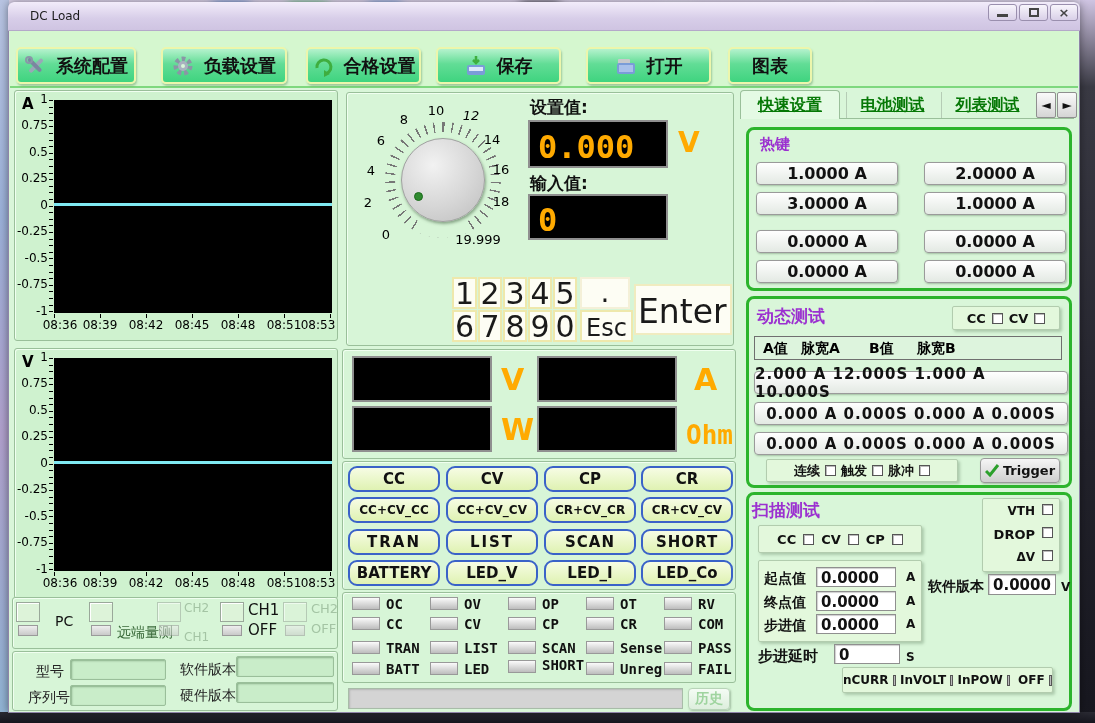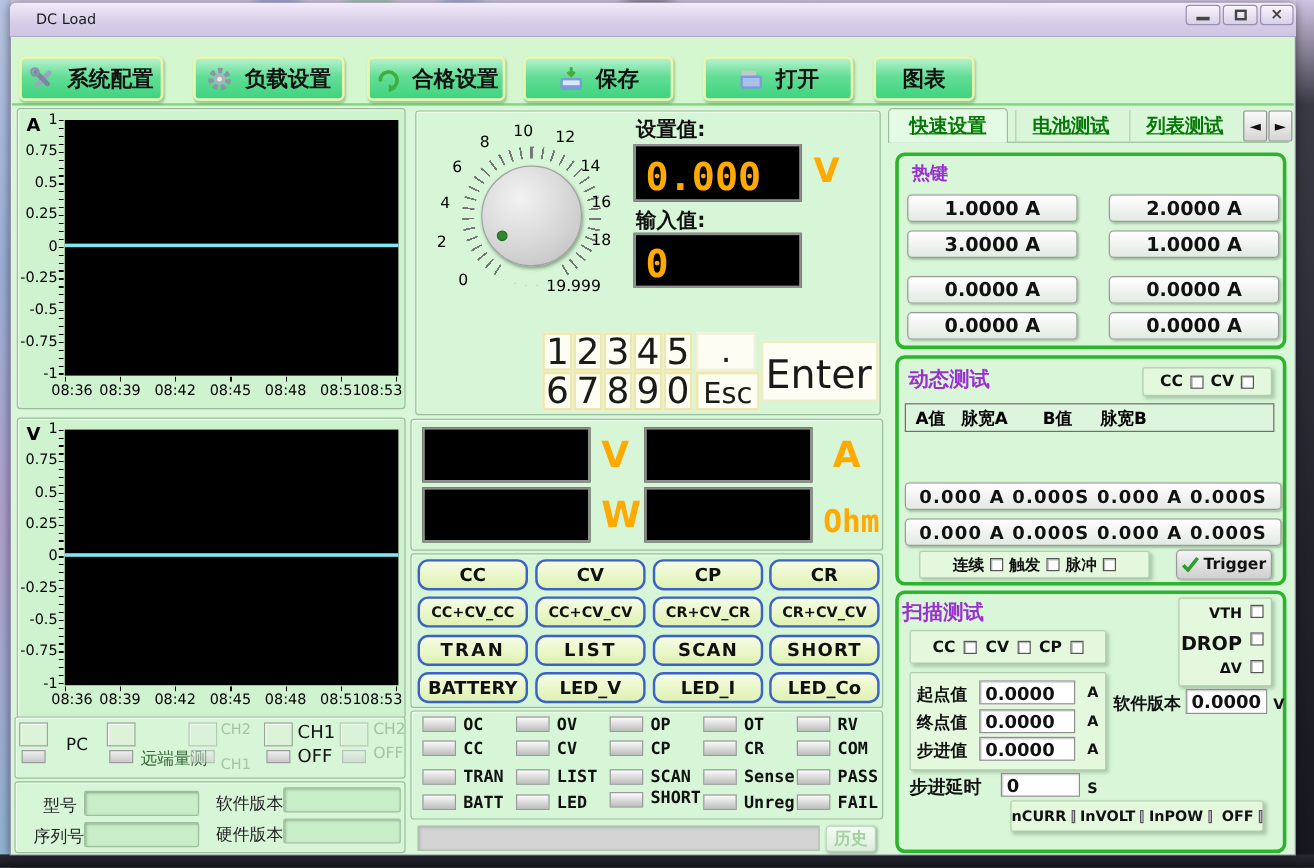--- a/index.html
+++ b/index.html
@@ -183,21 +183,21 @@
   <div class="abs" style="left:385px;top:122px;width:116px;height:116px;border-radius:50%;background:conic-gradient(from 152deg,#d7f5d7 0deg 58deg,transparent 58deg);"></div>
   <div class="abs" style="left:395px;top:132px;width:96px;height:96px;border-radius:50%;background:#d7f5d7;"></div>
   <div class="abs" style="left:401px;top:138px;width:84px;height:84px;border-radius:50%;background:radial-gradient(circle at 38% 32%,#f2f2f2,#d6d6d6 55%,#bdbdbd);border:1px solid #a0a0a0;box-shadow:1px 2px 3px rgba(60,90,60,.5);"></div>
   <div class="abs" style="left:414px;top:192px;width:9px;height:9px;border-radius:50%;background:#2f8a2f;border:1px solid #1c6a1c;"></div>
   <div class="abs" style="left:386px;top:234px;transform:translate(-50%,-50%);font-size:13px;">0</div>
   <div class="abs" style="left:368px;top:202px;transform:translate(-50%,-50%);font-size:13px;">2</div>
   <div class="abs" style="left:371px;top:170px;transform:translate(-50%,-50%);font-size:13px;">4</div>
   <div class="abs" style="left:381px;top:140px;transform:translate(-50%,-50%);font-size:13px;">6</div>
   <div class="abs" style="left:404px;top:119px;transform:translate(-50%,-50%);font-size:13px;">8</div>
   <div class="abs" style="left:436px;top:110px;transform:translate(-50%,-50%);font-size:13px;">10</div>
-  <div class="abs" style="left:471px;top:115px;transform:translate(-50%,-50%);font-size:13px;">12</div>
+  <div class="abs" style="left:471px;top:115px;transform:translate(-50%,-50%);font-size:13px;font-style:italic;">12</div>
   <div class="abs" style="left:492px;top:139px;transform:translate(-50%,-50%);font-size:13px;">14</div>
   <div class="abs" style="left:501px;top:169px;transform:translate(-50%,-50%);font-size:13px;">16</div>
   <div class="abs" style="left:501px;top:201px;transform:translate(-50%,-50%);font-size:13px;">18</div>
   <div class="abs" style="left:478px;top:239px;transform:translate(-50%,-50%);font-size:13px;">19.999</div>
 
   <div class="dlabel" style="left:530px;top:96px;">设置值:</div>
   <div class="seg" style="left:528px;top:120px;width:140px;height:48px;font-size:32px;padding:6px 8px;">0.000</div>
   <div class="unit" style="left:678px;top:126px;font-size:28px;">V</div>
   <div class="dlabel" style="left:530px;top:172px;">输入值:</div>
   <div class="seg" style="left:528px;top:194px;width:140px;height:46px;font-size:32px;padding:5px 8px;">0</div>
@@ -314,20 +314,21 @@
       <span class="cb"></span>
     <span class="cbl">CV</span>
       <span class="cb"></span>
   </div>
   <div class="abs" style="left:754px;top:336px;width:308px;height:24px;background:#ddf4dd;border:1px solid #6f6f6f;">
     <span style="position:absolute;left:8px;top:3px;font-weight:bold;font-size:14px;">A值</span>
     <span style="position:absolute;left:46px;top:3px;font-weight:bold;font-size:14px;">脉宽A</span>
     <span style="position:absolute;left:114px;top:3px;font-weight:bold;font-size:14px;">B值</span>
     <span style="position:absolute;left:162px;top:3px;font-weight:bold;font-size:14px;">脉宽B</span>
   </div>
+  <div class="wbtn" style="left:754px;top:371px;width:314px;height:23px;font-size:15px;letter-spacing:1px;">2.000 A 12.000S 1.000 A 10.000S</div>
   <div class="wbtn" style="left:754px;top:402px;width:314px;height:23px;font-size:15px;letter-spacing:1px;">0.000 A 0.000S 0.000 A 0.000S</div>
   <div class="wbtn" style="left:754px;top:432px;width:314px;height:23px;font-size:15px;letter-spacing:1px;">0.000 A 0.000S 0.000 A 0.000S</div>
   <div class="strip" style="left:766px;top:459px;width:192px;height:23px;display:flex;align-items:center;justify-content:center;gap:5px;font-size:13px;">
     <span class="cbl">连续</span>
       <span class="cb"></span>
     <span class="cbl">触发</span>
       <span class="cb"></span>
     <span class="cbl">脉冲</span>
       <span class="cb"></span>
   </div>
@@ -344,21 +345,21 @@
     <span class="cbl">CC</span>
       <span class="cb"></span>
     <span class="cbl">CV</span>
       <span class="cb"></span>
     <span class="cbl">CP</span>
       <span class="cb"></span>
   </div>
   <div class="strip" style="left:982px;top:498px;width:78px;height:74px;">
     <span class="cbl" style="position:absolute;right:24px;top:5px;font-size:12px;">VTH</span>
       <span class="cb" style="position:absolute;right:6px;top:5px;"></span>
-    <span class="cbl" style="position:absolute;right:24px;top:28px;font-size:16px;">DROP</span>
+    <span class="cbl" style="position:absolute;right:24px;top:28px;font-size:13px;">DROP</span>
       <span class="cb" style="position:absolute;right:6px;top:28px;"></span>
     <span class="cbl" style="position:absolute;right:24px;top:51px;font-size:12px;">ΔV</span>
       <span class="cb" style="position:absolute;right:6px;top:51px;"></span>
   </div>
   <div class="strip" style="left:758px;top:560px;width:164px;height:82px;"></div>
   <div class="flab" style="left:764px;top:570px;font-size:14px;">起点值</div>
   <div class="wfield" style="left:816px;top:567px;width:80px;height:20px;">0.0000</div>
   <div class="flab" style="left:906px;top:570px;font-size:12px;">A</div>
   <div class="flab" style="left:764px;top:594px;font-size:14px;">终点值</div>
   <div class="wfield" style="left:816px;top:591px;width:80px;height:20px;">0.0000</div>

